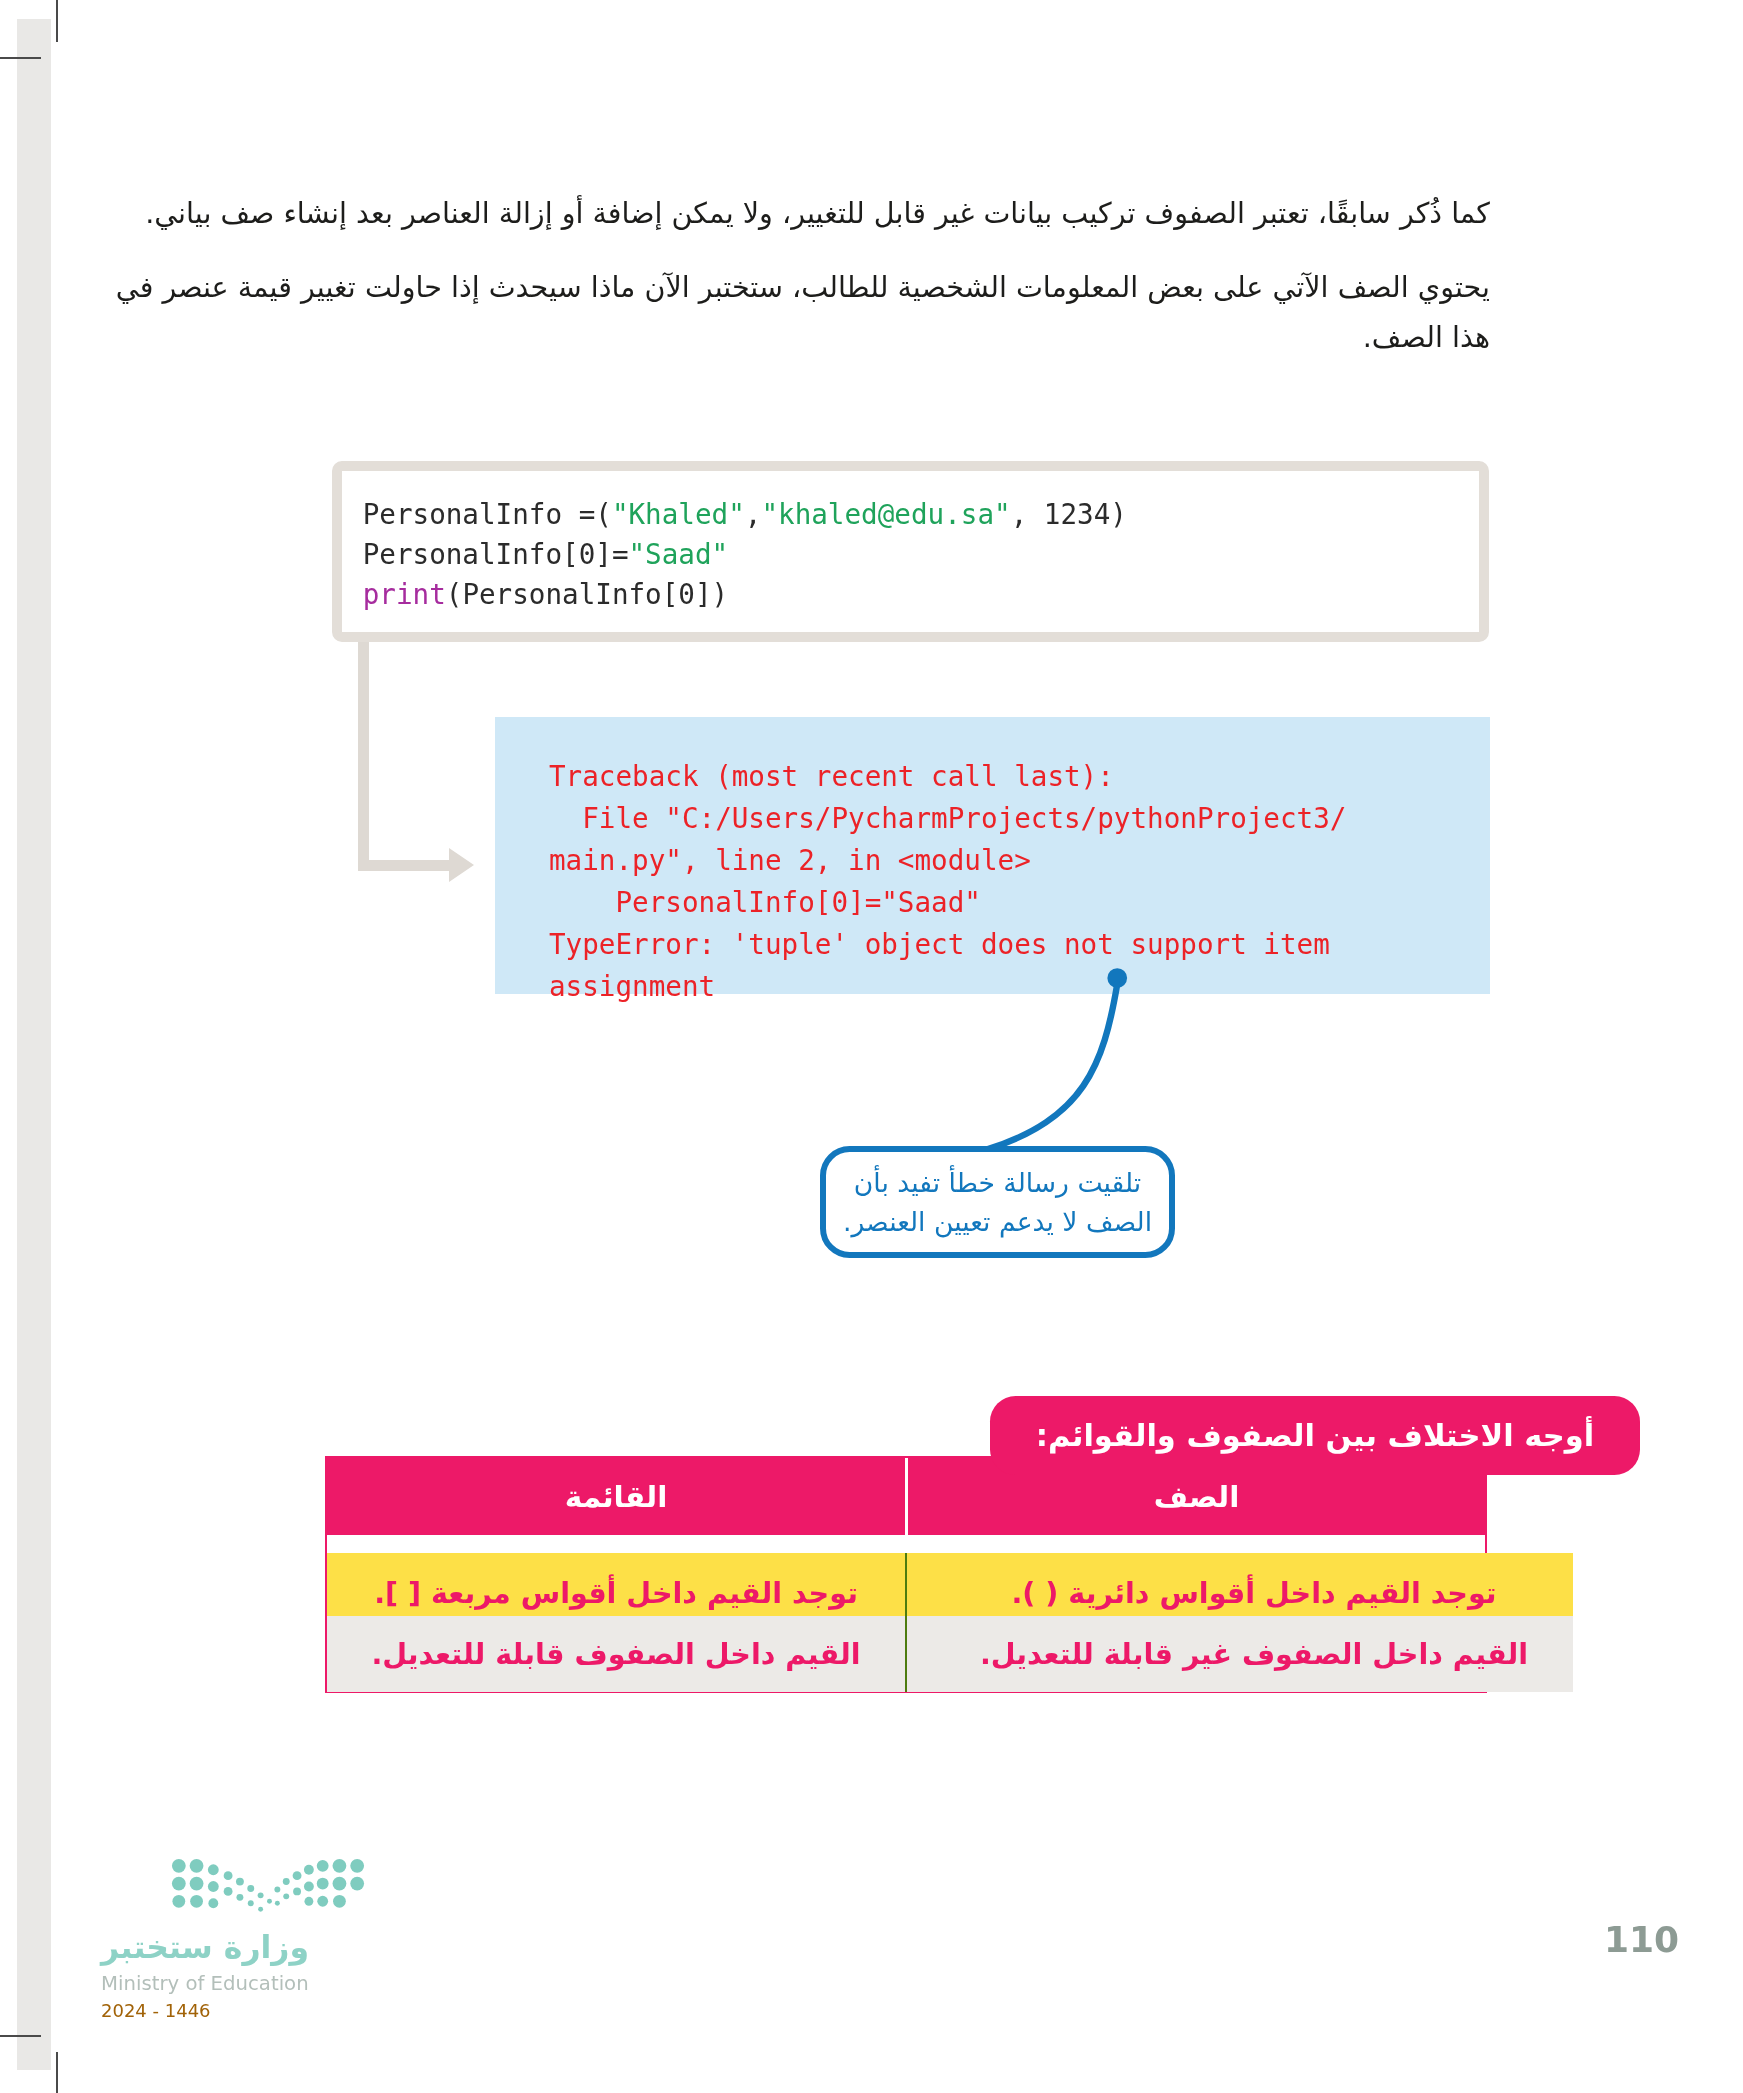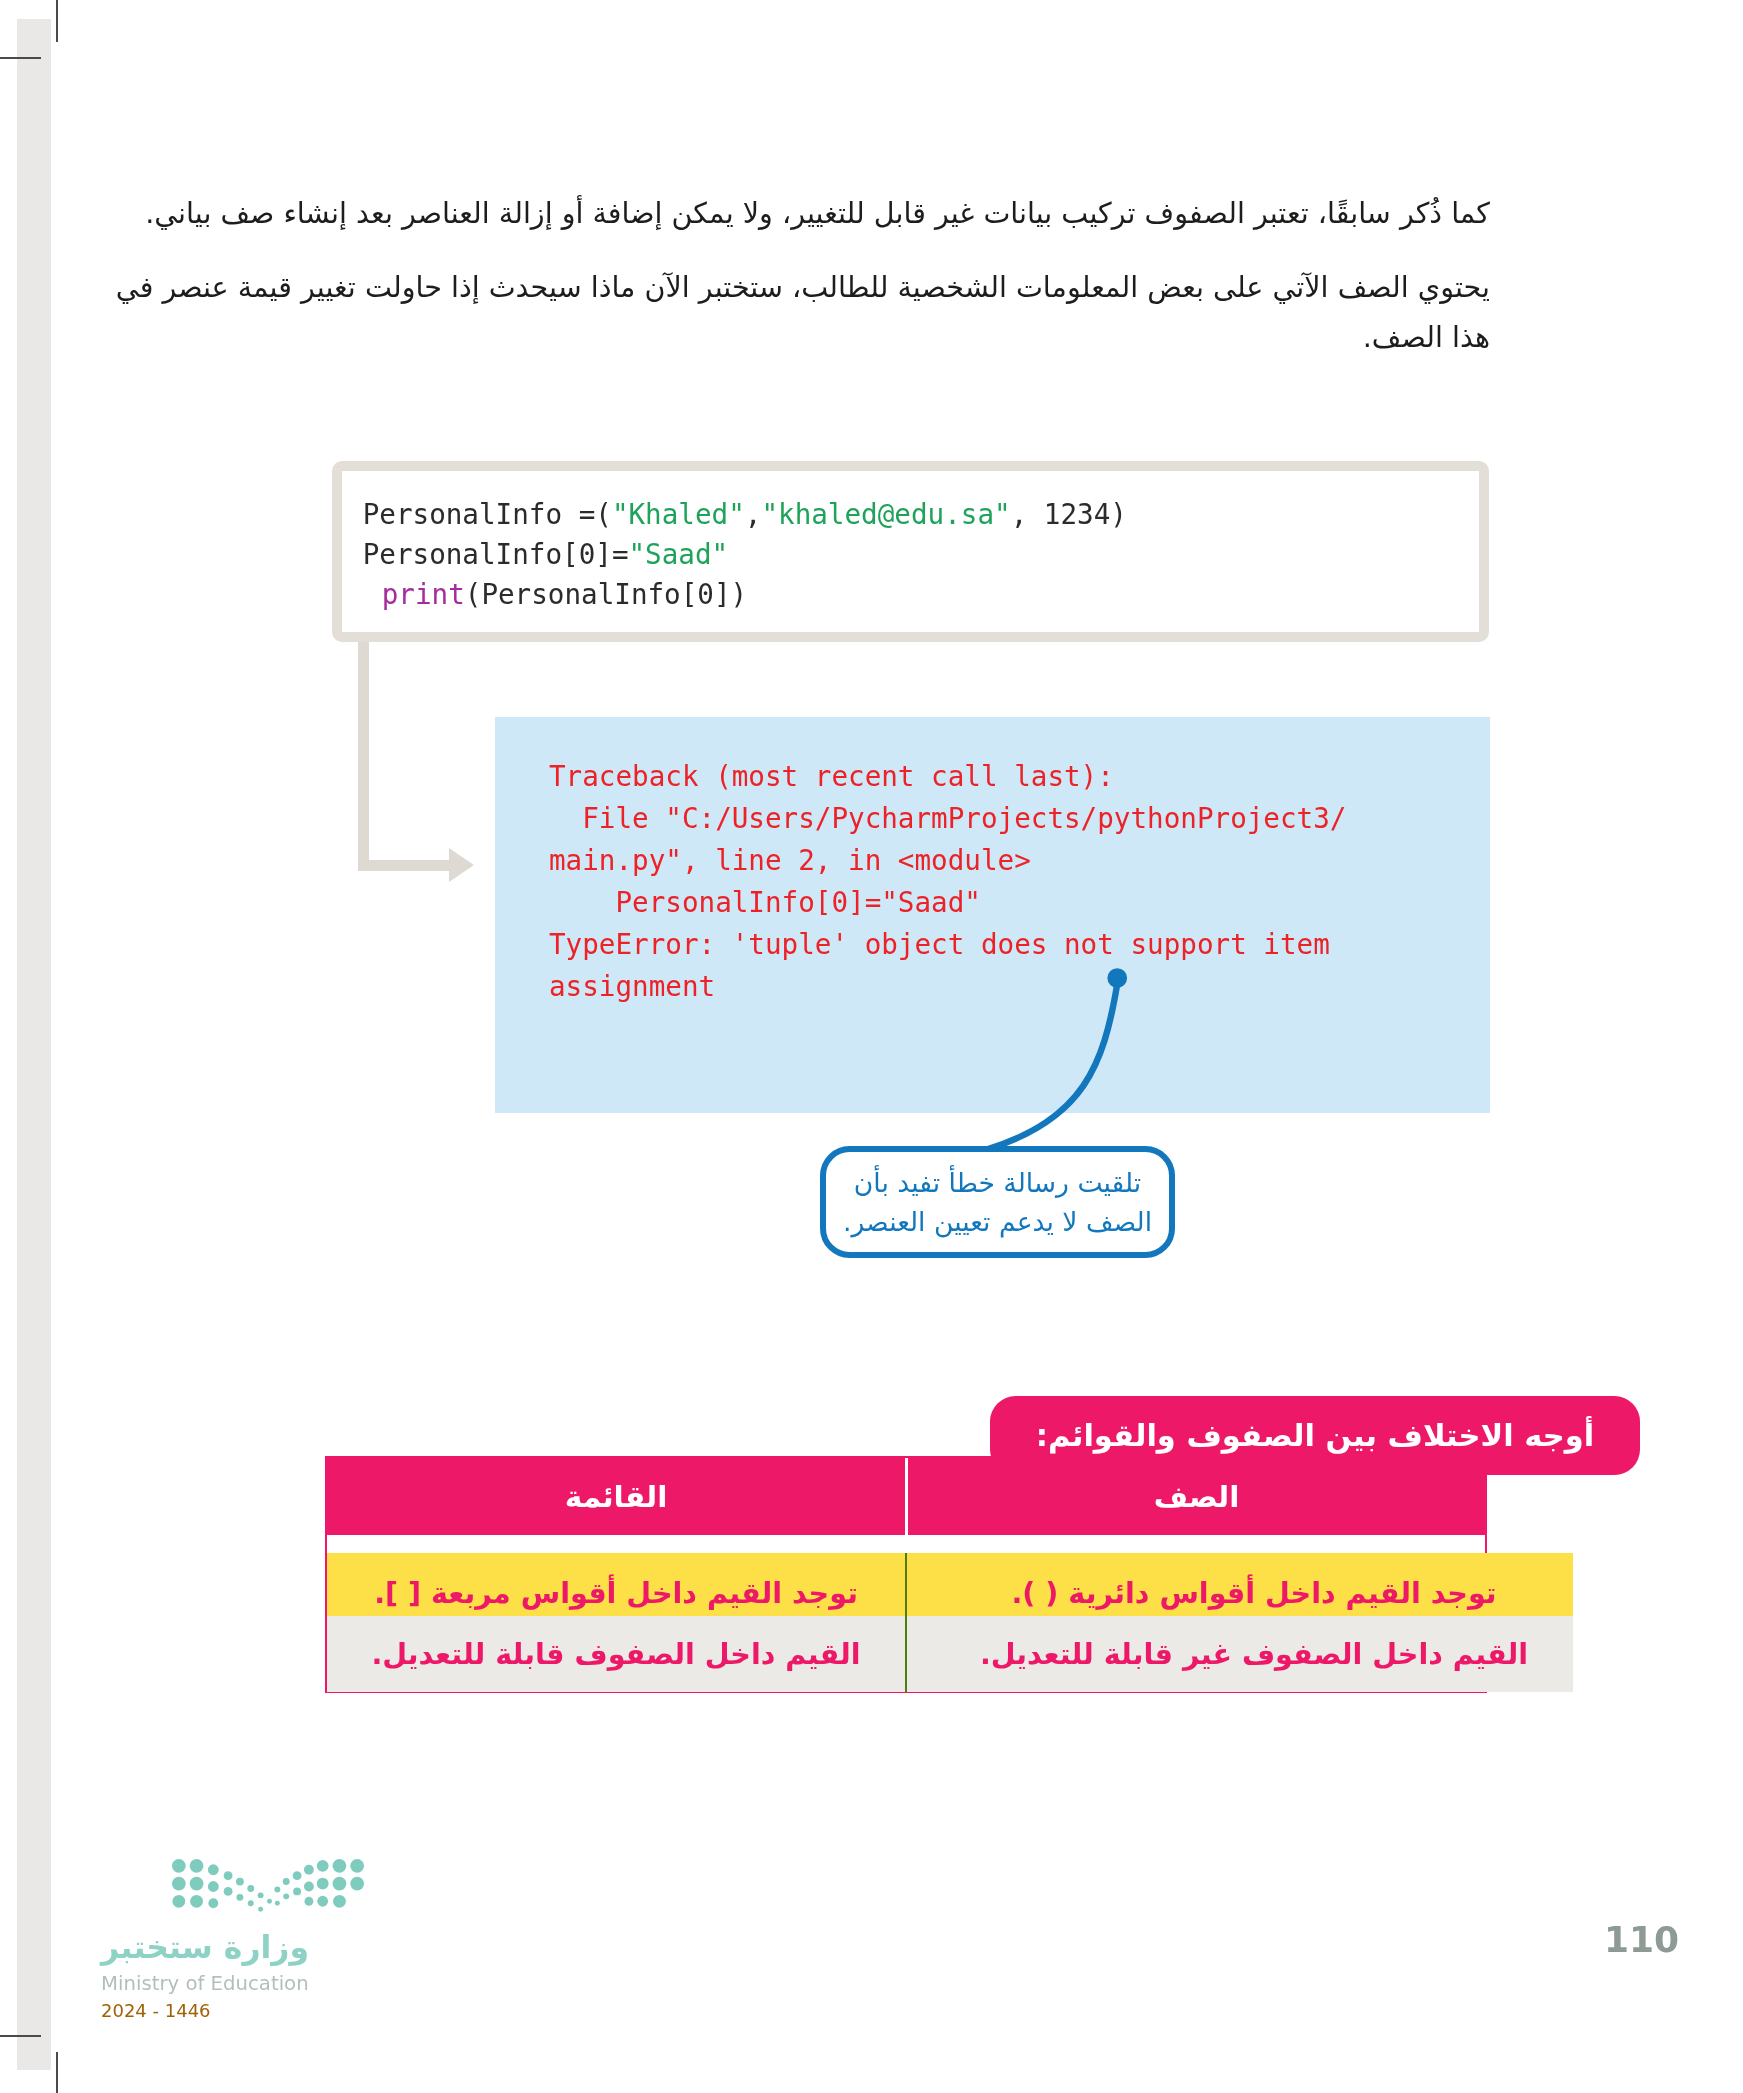--- a/index.html
+++ b/index.html
@@ -21,31 +21,31 @@
   .intro.p1{top:189px;}
   .intro.p2{top:262px;line-height:50px;}
 
   
   .code-box{position:absolute;left:332px;top:461px;width:1157px;height:181px;
     box-sizing:border-box;background:#fff;border:10.8px solid #e3ded8;border-radius:9.9px;
     padding:23.6px 0 0 20.7px;}
   .code-line{font-family:"DejaVu Sans Mono",monospace;font-size:27.6px;line-height:40px;
     color:#2b2b2b;white-space:pre;}
   .tok-str{color:#1fa35b;}
-  .tok-kw{color:#a62c9e;margin-left:19px;}
+  .tok-kw{color:#a62c9e;}
 
   
   .conn-v{position:absolute;left:358px;top:642px;width:10.8px;height:229px;background:#ded9d3;}
   .conn-h{position:absolute;left:358px;top:860px;width:94px;height:10.8px;background:#ded9d3;}
   .conn-arrow{position:absolute;left:449px;top:848px;width:0;height:0;
     border-top:17.7px solid transparent;border-bottom:17.7px solid transparent;
     border-left:25.6px solid #ded9d3;}
 
   
-  .traceback{position:absolute;left:495px;top:717px;width:995px;height:396px;
+  .traceback{position:absolute;left:495px;top:717px;width:995px;height:277px;
     box-sizing:border-box;background:#cfe8f7;padding:39px 0 0 54px;}
   .tb-line{font-family:"DejaVu Sans Mono",monospace;font-size:27.6px;line-height:42px;
     color:#ec2227;white-space:pre;}
 
   
   .overlay{position:absolute;left:0;top:0;width:1744px;height:2093px;pointer-events:none;}
 
   
   .callout{position:absolute;left:820px;top:1146px;width:355px;height:112px;
     box-sizing:border-box;border:6.9px solid #1277bd;border-radius:29.6px;background:#fff;

